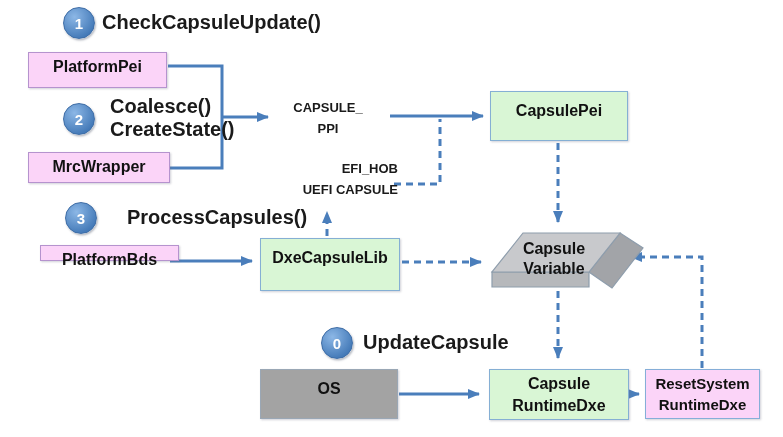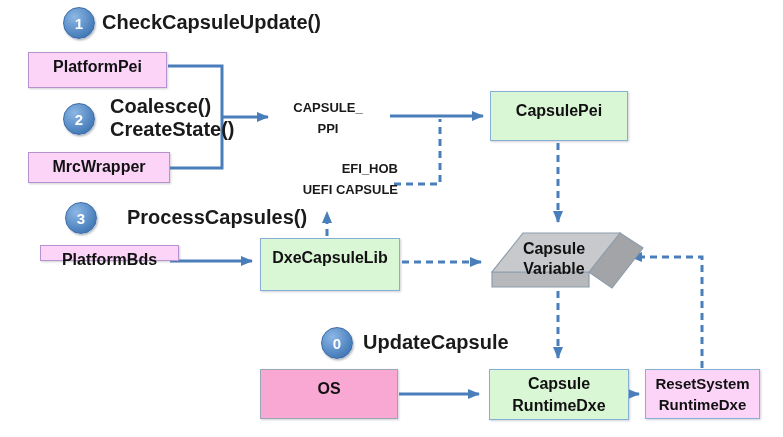--- a/index.html
+++ b/index.html
@@ -9,21 +9,21 @@
   }
   .connectors{position:absolute;left:0;top:0;width:783px;height:437px;}
   .node{
     position:absolute;box-sizing:border-box;text-align:center;
     font-weight:bold;font-size:16px;color:#111111;
     box-shadow:1px 1px 2px rgba(120,120,140,.35);
   }
   .pink{background:#fbd4f8;border:1.6px solid #b593ce;}
   .pink-blue{background:#fbd4f8;border:1.6px solid #85aed8;}
   .green{background:#d9f6d5;border:1.6px solid #85afd4;}
-  .osbox{background:#f9a8d4;border:1.6px solid #9aa7b5;}
+  .osbox{background:#a3a3a3;border:1.6px solid #9aa7b5;}
   .one-line{line-height:28px;}
   .top-text{padding-top:10px;}
   .two-line{display:flex;flex-direction:column;justify-content:center;line-height:22px;}
   .badge{
     position:absolute;width:30px;height:30px;border-radius:50%;
     background:radial-gradient(circle at 35% 30%, #8cb7e6, #447ab8 75%);
     border:1px solid #3e6da6;color:#ffffff;font-weight:bold;font-size:15px;
     display:flex;align-items:center;justify-content:center;
     box-shadow:1px 1.5px 2px rgba(80,90,110,.4);
   }

